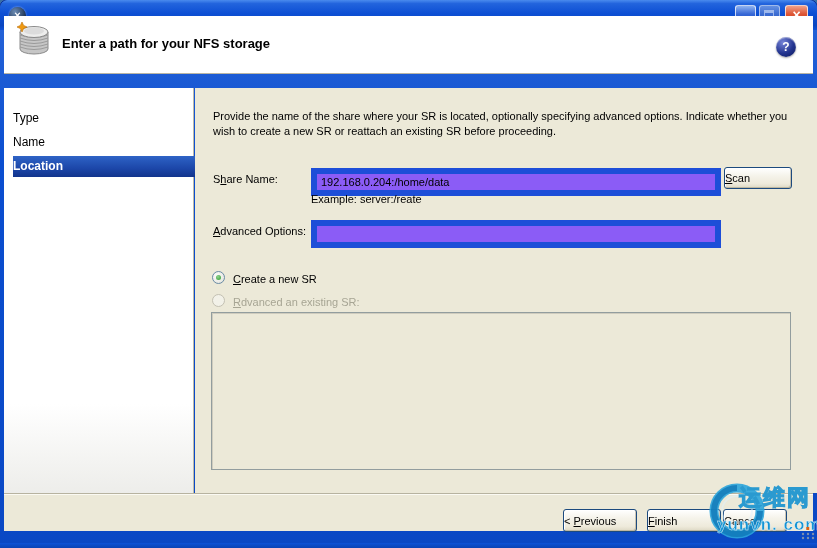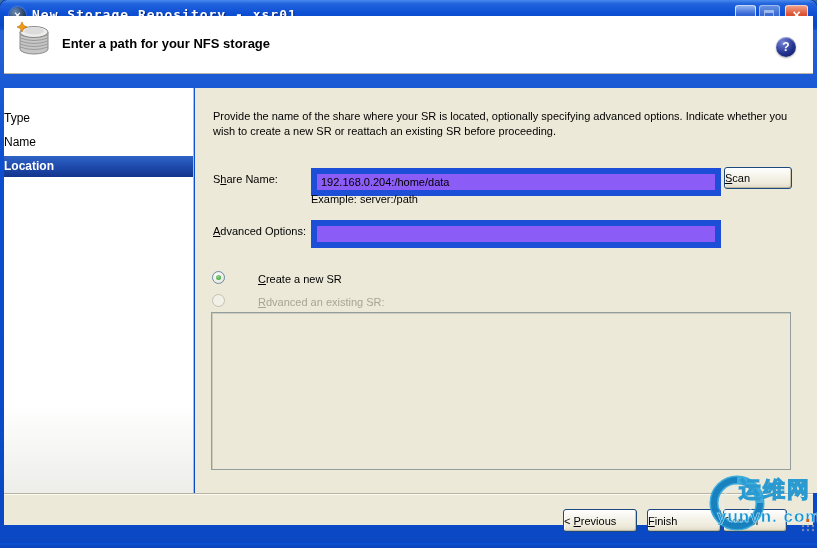--- a/index.html
+++ b/index.html
@@ -47,21 +47,21 @@
     background:radial-gradient(circle at 35% 28%, #7583d8, #23348f 55%, #0a1658);
     color:#fff; font:bold 12px/20px "Liberation Sans",sans-serif; text-align:center;
     box-shadow:0 1px 2px rgba(0,0,0,.35), inset 0 1px 1px rgba(255,255,255,.5);
   }
   
   .sidebar {
     position:absolute; left:4px; top:88px; width:190px; height:405px;
     background:linear-gradient(180deg,#ffffff 78%,#ededea 100%);
     border-right:1px solid #bdbaa8;
   }
-  .nav-item { position:absolute; left:0; width:100%; height:20px; font:12px/20px "Liberation Sans",sans-serif; color:#000; }
+  .nav-item { position:absolute; left:9px; width:100%; height:20px; font:12px/20px "Liberation Sans",sans-serif; color:#000; }
   .nav-item.active {
     background:linear-gradient(180deg,#2e63c6,#1c46a8 60%,#12348c);
     color:#fff; font-weight:bold; height:21px;
   }
   .citrix { position:absolute; left:13px; top:368px; font:bold 20px "Liberation Sans",sans-serif; letter-spacing:2px; color:#55555a; }
   
   .main { position:absolute; left:195px; top:88px; width:682px; height:405px; background:#ece9d8; }
   .instructions { position:absolute; left:18px; top:21px; width:592px; font:11px/15px "Liberation Sans",sans-serif; color:#000; }
   .lbl { position:absolute; font:11px "Liberation Sans",sans-serif; color:#000; }
   .u { text-decoration:underline; }
@@ -74,41 +74,40 @@
     font:11px "Liberation Sans",sans-serif; color:#000;
     background:linear-gradient(180deg,#ffffff 0%,#f5f3ea 40%,#eeeadb 78%,#ddd8c4 100%);
     border:1px solid #1c4a7e; border-radius:3px;
     box-shadow:inset -1px -1px 0 rgba(158,148,120,.5), inset 1px 1px 0 #fff;
   }
   .radio { position:absolute; width:13px; height:13px; border-radius:50%;
     border:1px solid #6a8ba5; background:radial-gradient(circle at 35% 35%, #fdfdfd, #e9e9e2 70%, #d4d4ca); }
   .radio.checked::after { content:""; position:absolute; left:3px; top:3px; width:5px; height:5px; border-radius:50%;
     background:radial-gradient(circle at 40% 35%, #8fd38f, #2f9b2f); }
   .radio.disabled { border-color:#c3c0b2; background:#f2f1e8; }
-  .radio-lbl { position:absolute; font:11px "Liberation Sans",sans-serif; color:#000;margin-left:25px; }
+  .radio-lbl { position:absolute; font:11px "Liberation Sans",sans-serif; color:#000; }
   .radio-lbl.disabled { color:#a7a594; }
   .listbox { position:absolute; left:16px; top:224px; width:580px; height:158px;
     border:1px solid #929d9e; background:#ece9d8; box-shadow:inset 1px 1px 0 rgba(120,120,110,.25); }
   
-  .footer { position:absolute; left:4px; top:493px; width:809px; height:32px;
+  .footer { position:absolute; left:4px; top:493px; width:809px; height:38px;
     background:#ece9d8; border-top:1px solid #b7b3a0; box-shadow:inset 0 1px 0 #fbfaf3; }
   
-  .watermark { position:absolute; right:0; bottom:16px; width:130px; height:68px; pointer-events:none; }
+  .watermark { position:absolute; right:0; bottom:8px; width:130px; height:68px; pointer-events:none; }
   
   .bottom-edge { position:absolute; left:0; bottom:0; width:817px; height:5px;
     background:linear-gradient(180deg,#0d52d6,#0a43b4); }
 </style>
 </head>
 <body>
 
 <div id="window">
 
   <div class="titlebar">
     <div class="win-icon">×</div>
-    <div class="win-title">New Storage Repository - xsr01</div>
     <div class="tb-btn btn-min">
         <div class="bar"></div>
       </div>
     <div class="tb-btn btn-max">
         <div class="box"></div>
       </div>
     <div class="tb-btn btn-close"><span>×</span></div>
   </div>
 
   <div class="header">
@@ -136,21 +135,21 @@
   </div>
 
   <div class="main">
     <div class="instructions">Provide the name of the share where your SR is located, optionally specifying advanced options. Indicate whether you wish to create a new SR or reattach an existing SR before proceeding.</div>
 
     <div class="lbl" style="left:18px; top:85px;"><span>S</span><span class="u">h</span><span>are Name:</span></div>
     <input class="xpfield" style="left: 116px; top: 80px; width: 410px; height: 20px;" type="text" value="192.168.0.204:/home/data">
     <button class="xpbtn" style="left:529px; top:79px; width:68px; height:22px;">
         <span><span></span><span class="u">S</span><span>can</span></span>
       </button>
-    <div class="lbl" style="left:116px; top:105px;">Example: server:/path</div>
+    <div class="lbl" style="left:116px; top:105px;">Example: server:/reate</div>
 
     <div class="lbl" style="left:18px; top:137px;"><span></span><span class="u">A</span><span>dvanced Options:</span></div>
     <input class="xpfield" style="left: 116px; top: 132px; width: 410px; height: 20px;" type="text" value="">
 
     <div class="radio checked" style="left:17px; top:183px;"></div>
     <div class="radio-lbl" style="left:38px; top:185px;"><span></span><span class="u">C</span><span>reate a new SR</span></div>
 
     <div class="radio disabled" style="left:17px; top:206px;"></div>
     <div class="radio-lbl disabled" style="left:38px; top:208px;"><span></span><span class="u">R</span><span>dvanced an existing SR:</span></div>
 

